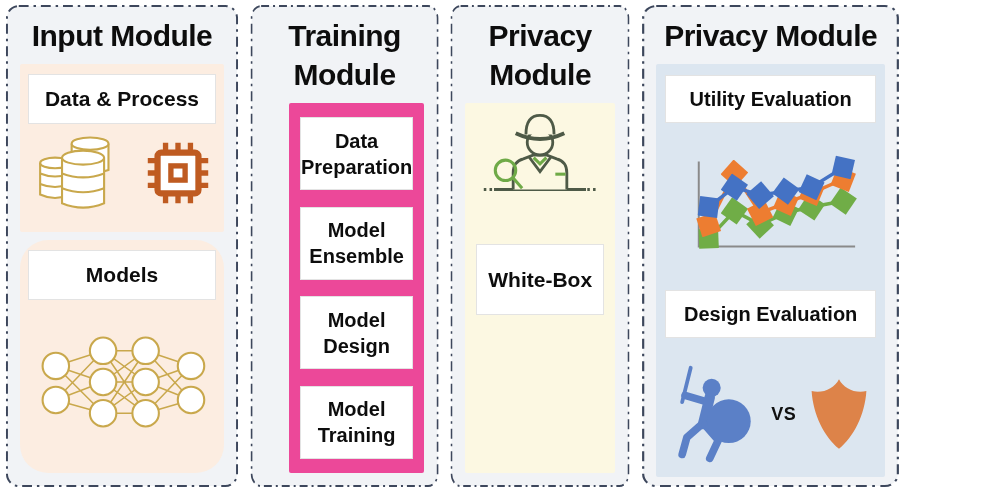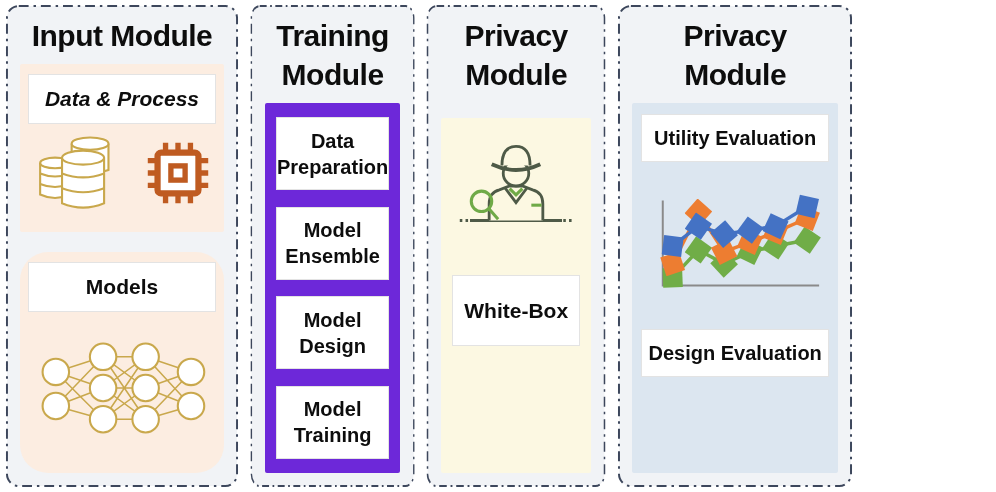--- a/index.html
+++ b/index.html
@@ -4,35 +4,35 @@
 <style>
   * { margin:0; padding:0; box-sizing:border-box; }
   html,body { width:996px; height:492px; background:#ffffff; font-family:"Liberation Sans", sans-serif; }
   .modules-row { display:flex; gap:11px; padding:4px 5px; width:846px; height:492px; }
   .module { position:relative; flex:1; height:484px; }
   .module-border { position:absolute; inset:0; width:100%; height:100%; }
   .module-content { position:relative; z-index:1; height:100%; display:flex; flex-direction:column; padding:8px 15px 15px 15px; }
   .module-title { text-align:center; font-weight:700; font-size:30px; line-height:1.3; color:#0d0d0d; padding:4px 0 9px 0; letter-spacing:-0.5px; }
   .panel { border-radius:2px; padding:10px 8px; display:flex; flex-direction:column; }
   .panel.peach  { background:#fcede1; }
-  .panel.green  { background:#6d28d9; }
+  .panel.green  { background:#ec4899;margin-left:24px; }
   .panel.yellow { background:#fcf8e2; }
   .panel.blue   { background:#dce6f0; }
   .label-box { background:#ffffff; border:1px solid #e3e3e3; display:flex; align-items:center; justify-content:center;
                font-weight:700; font-size:21px; color:#0d0d0d; text-align:center; flex:none; }
   .icons-row { flex:1; display:flex; align-items:center; justify-content:center; gap:20px; }
   
-  .peach-top { height:168px; margin-bottom:20px;font-style:italic; }
+  .peach-top { height:168px; margin-bottom:8px; }
   .peach-bottom { flex:1;border-radius:28px; }
   .lbl-h50 { height:50px; }
   
   .green-panel { flex:1; justify-content:space-between; padding:14px 11px; }
   .step-box { height:73px; font-size:20px; line-height:1.3; white-space:pre-line; }
   
-  .yellow-panel { flex:1; padding:20px 11px;margin-top:15px; }
+  .yellow-panel { flex:1; padding:4px 11px; }
   .spy-wrap { height:95px; display:flex; align-items:center; justify-content:center; }
   .attack-box { height:71px; }
   .gap-a { height:42px; } .gap-b { height:46px; }
   
   .blue-panel { flex:1; padding:11px 9px;gap:20px; }
   .chart-wrap { height:112px; margin:7px 0 8px 0; display:flex; align-items:center; justify-content:center; }
   .lbl-h48 { height:48px; font-size:20px; }
   .vs-row { flex:1; display:flex; align-items:center; justify-content:center; gap:6px; padding-top:4px; }
   .vs-label { font-weight:700; font-size:18px; color:#111; letter-spacing:0.5px; }
 </style>
@@ -180,17 +180,34 @@
                   <path d="M4,0 L8,4 L4,8 L0,4 Z" fill="#70ad47"></path>
                 </marker>
             </defs>
             <path d="M22,10 L22,96 L180,96" fill="none" stroke="#8a8a8a" stroke-width="2"></path>
             <polyline points="32,88 58,60 84,74 110,62 136,56 168,50" fill="none" stroke="#70ad47" stroke-width="3.5" marker-start="url(#dg)" marker-mid="url(#dg)" marker-end="url(#dg)"></polyline>
             <polyline points="32,74 58,22 84,62 110,52 136,42 168,28" fill="none" stroke="#ed7d31" stroke-width="3.5" marker-start="url(#do)" marker-mid="url(#do)" marker-end="url(#do)"></polyline>
             <polyline points="32,56 58,36 84,44 110,40 136,36 168,16" fill="none" stroke="#4472c4" stroke-width="3.5" marker-start="url(#db)" marker-mid="url(#db)" marker-end="url(#db)"></polyline>
           </svg>
         </div>
         <div class="label-box lbl-h48">Design Evaluation</div>
+        <div class="vs-row">
+          <svg width="100" height="104" viewBox="0 0 105 105">
+            <g stroke="#5b80c7" fill="none" stroke-linecap="round">
+              <path d="M27,4 L18,40" stroke-width="4"></path>
+              <path d="M45,40 L21,33" stroke-width="8"></path>
+              <path d="M47,35 L40,63" stroke-width="11"></path>
+              <path d="M40,62 L23,77 L18,95" stroke-width="8" stroke-linejoin="round"></path>
+              <path d="M42,64 L56,80 L47,99" stroke-width="8" stroke-linejoin="round"></path>
+            </g>
+            <circle cx="49" cy="25" r="9.5" fill="#5b80c7"></circle>
+            <circle cx="67" cy="60" r="23" fill="#5b80c7"></circle>
+          </svg>
+          <div class="vs-label">VS</div>
+          <svg width="74" height="96" viewBox="0 0 100 106">
+            <path d="M50,6 C44,18 28,26 13,22 C15,54 30,84 50,100 C70,84 85,54 87,22 C72,26 56,18 50,6 Z" fill="#dd8349"></path>
+          </svg>
+        </div>
       </div>
     </div>
   </div>
 
 </div>
 
 </body></html>

